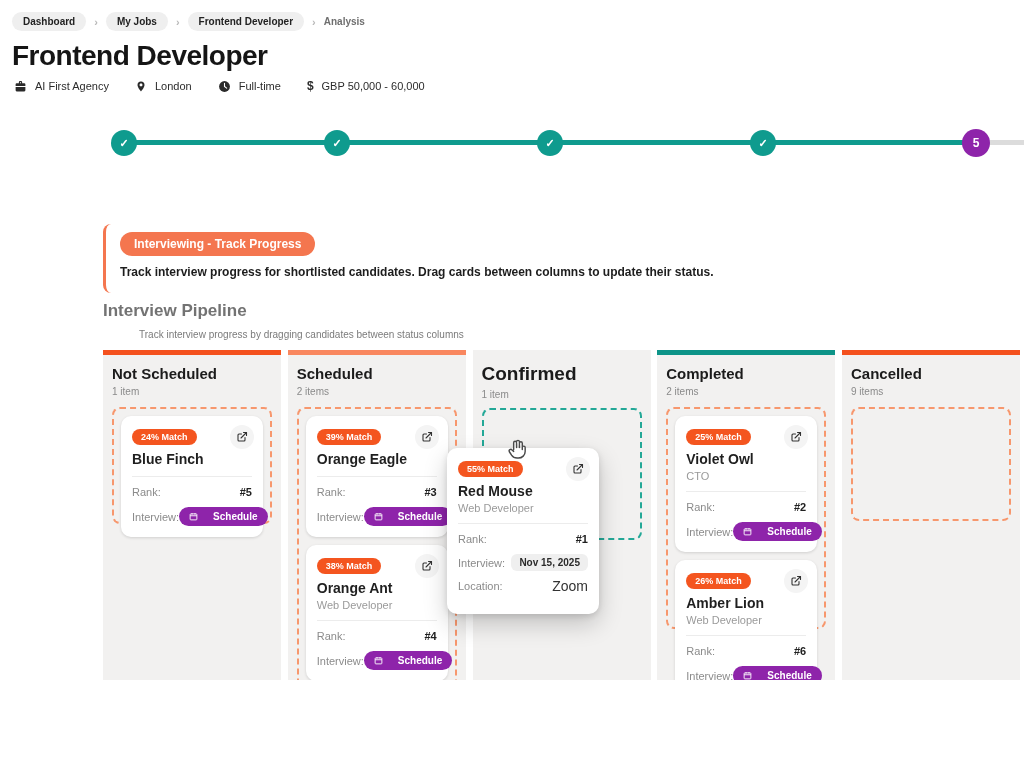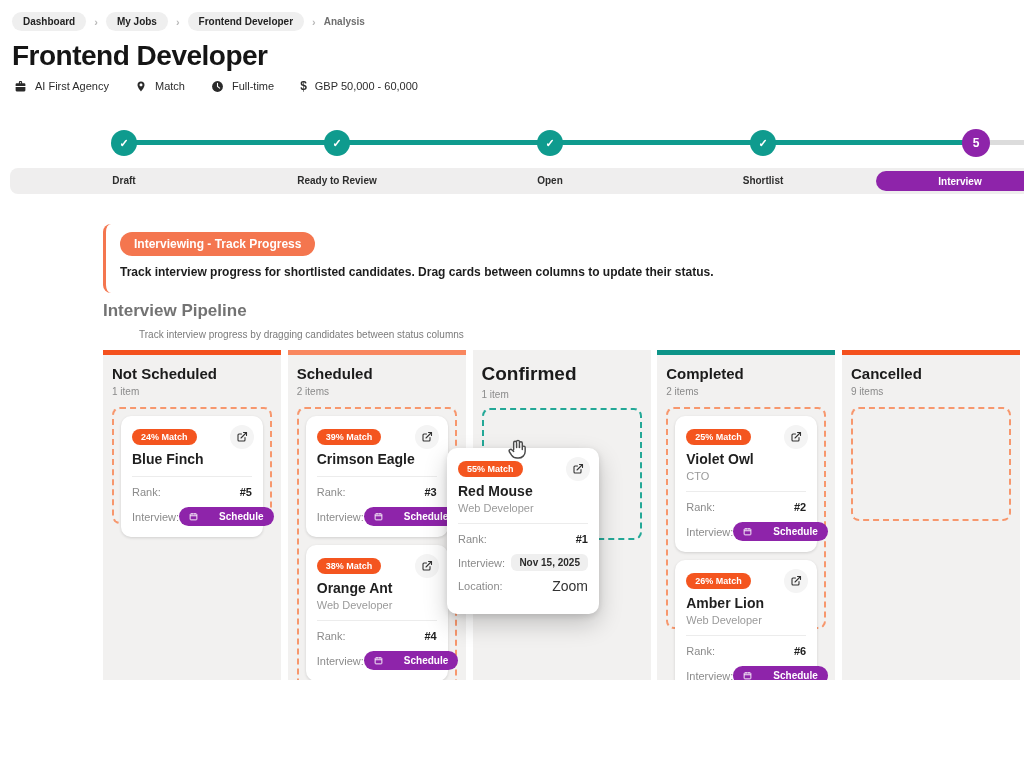--- a/index.html
+++ b/index.html
@@ -63,21 +63,21 @@
   .card + .card { margin-top:8px; }
   .match-badge { display:inline-block; background:#f4551f; color:#fff; font-size:9px; font-weight:bold; padding:3px 9px; border-radius:10px; }
   .ext-btn { position:absolute; top:9px; right:9px; width:24px; height:24px; border-radius:50%; background:#f4f4f4;
              display:flex; align-items:center; justify-content:center; cursor:pointer; }
   .card-name { margin-top:6px; font-size:14px; font-weight:bold; color:#1f1f1f; }
   .card-sub { margin-top:3px; font-size:11px; color:#9a9a9a; }
   .card-divider { border:none; border-top:1px solid #ececec; margin:9px 0 2px 0; }
   .crow { display:flex; justify-content:space-between; align-items:center; margin-top:7px; min-height:16px; }
   .crow-label { font-size:11px; color:#8b8b8b; }
   .crow-value { font-size:11px; font-weight:bold; color:#202020; }
-  .btn-schedule { display:inline-flex; align-items:center; gap:21px; background:#8e24aa; color:#fff; border:none;
+  .btn-schedule { display:inline-flex; align-items:center; gap:15px; background:#8e24aa; color:#fff; border:none;
                   border-radius:11px; font-size:10px; font-weight:bold; padding:4px 10px; cursor:pointer;
                   font-family:"Liberation Sans", sans-serif; }
   .value-pill { background:#efefef; border-radius:6px; padding:3px 8px; font-size:10px; font-weight:bold; color:#2b2b2b; }
   .value-plain { font-size:14px; color:#333; }
 
   
   .drag-card { position:absolute; left:447px; top:448px; width:152px; background:#fff; border-radius:10px;
                box-shadow:0 10px 24px rgba(0,0,0,.2), 0 2px 6px rgba(0,0,0,.12); padding:10px 11px 20px 11px; z-index:20; cursor:grabbing; }
   .cursor-hand { position:absolute; left:506px; top:437px; z-index:30; pointer-events:none; }
 </style>
@@ -106,21 +106,21 @@
       </span>
       <span>AI First Agency</span>
     </div>
     <div class="meta-item">
       <span>
         <svg width="12" height="13" viewBox="0 0 24 24" fill="#2a2a2a">
             <path d="M12 2a7 7 0 0 1 7 7c0 5-7 13-7 13S5 14 5 9a7 7 0 0 1 7-7zm0 9.5A2.5 2.5 0 1 0 12 6a2.5 2.5 0 0 0 0 5.5z" fill-rule="evenodd"></path>
             <circle cx="12" cy="9" r="2.6" fill="#fff"></circle>
           </svg>
       </span>
-      <span>Match</span>
+      <span>London</span>
     </div>
     <div class="meta-item">
       <span>
         <svg width="13" height="13" viewBox="0 0 24 24">
             <circle cx="12" cy="12" r="10" fill="#2a2a2a"></circle>
             <path d="M12 6v6l4 3" stroke="#fff" stroke-width="2" fill="none" stroke-linecap="round"></path>
           </svg>
       </span>
       <span>Full-time</span>
     </div>
@@ -132,27 +132,20 @@
 
   <div class="stepper">
     <div class="track"></div>
     <div class="track-rest"></div>
     <div class="step-dot" style="left:111px">✓</div>
     <div class="step-dot" style="left:324px">✓</div>
     <div class="step-dot" style="left:537px">✓</div>
     <div class="step-dot" style="left:750px">✓</div>
     <div class="step-dot current" style="left:962px">5</div>
   </div>
-  <div class="label-strip">
-    <div class="step-label" style="left:44px">Draft</div>
-    <div class="step-label" style="left:257px">Ready to Review</div>
-    <div class="step-label" style="left:470px">Open</div>
-    <div class="step-label" style="left:683px">Shortlist</div>
-    <div class="step-label-pill">Interview</div>
-  </div>
 
   <div class="alert">
     <span class="alert-badge">Interviewing - Track Progress</span>
     <div class="alert-text">Track interview progress for shortlisted candidates. Drag cards between columns to update their status.</div>
   </div>
 
   <div class="pipeline-title">Interview Pipeline</div>
   <div class="pipeline-sub">Track interview progress by dragging candidates between status columns</div>
 
   <div class="board">
@@ -198,21 +191,21 @@
       <div class="dropzone dz-tall">
         <div class="card">
           <span class="match-badge">39% Match</span>
           <span class="ext-btn">
             <svg width="12" height="12" viewBox="0 0 24 24" fill="none" stroke="#333" stroke-width="2.2" stroke-linecap="round" stroke-linejoin="round">
                 <path d="M18 13v5a2 2 0 0 1-2 2H6a2 2 0 0 1-2-2V8a2 2 0 0 1 2-2h5"></path>
                 <path d="M15 3h6v6"></path>
                 <path d="M10 14L21 3"></path>
               </svg>
           </span>
-          <div class="card-name">Crimson Eagle</div>
+          <div class="card-name">Orange Eagle</div>
           <hr class="card-divider">
           <div class="crow">
             <span class="crow-label">Rank:</span>
             <span class="crow-value">#3</span>
           </div>
           <div class="crow">
             <span class="crow-label">Interview:</span>
             <button class="btn-schedule">
               <svg width="9" height="9" viewBox="0 0 24 24" fill="none" stroke="#fff" stroke-width="2.4">
                   <rect x="3" y="5" width="18" height="16" rx="2"></rect>

